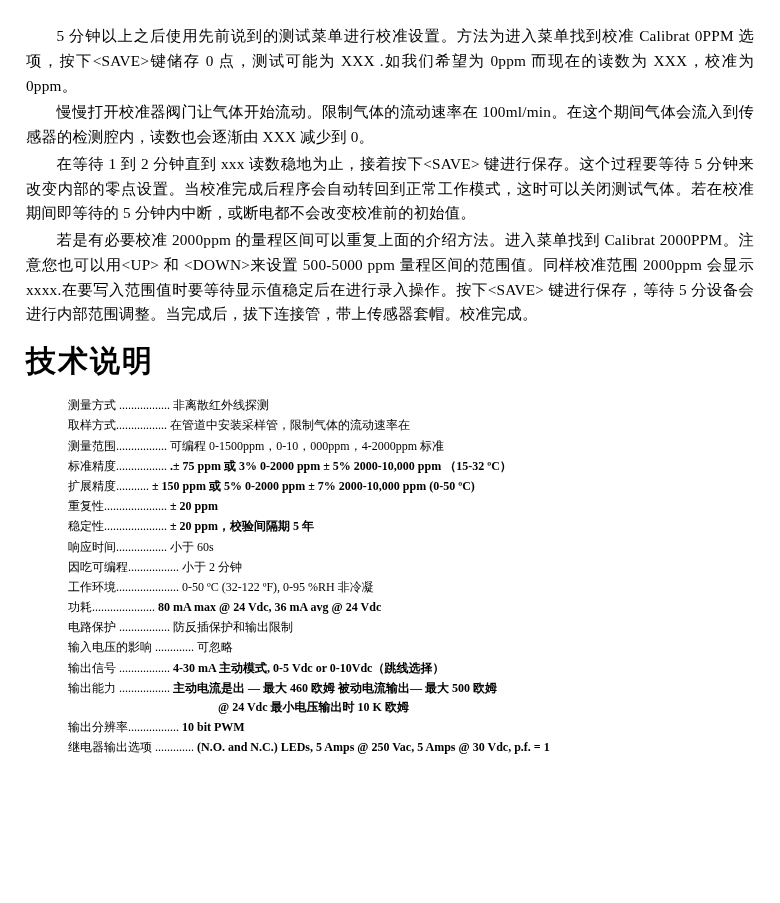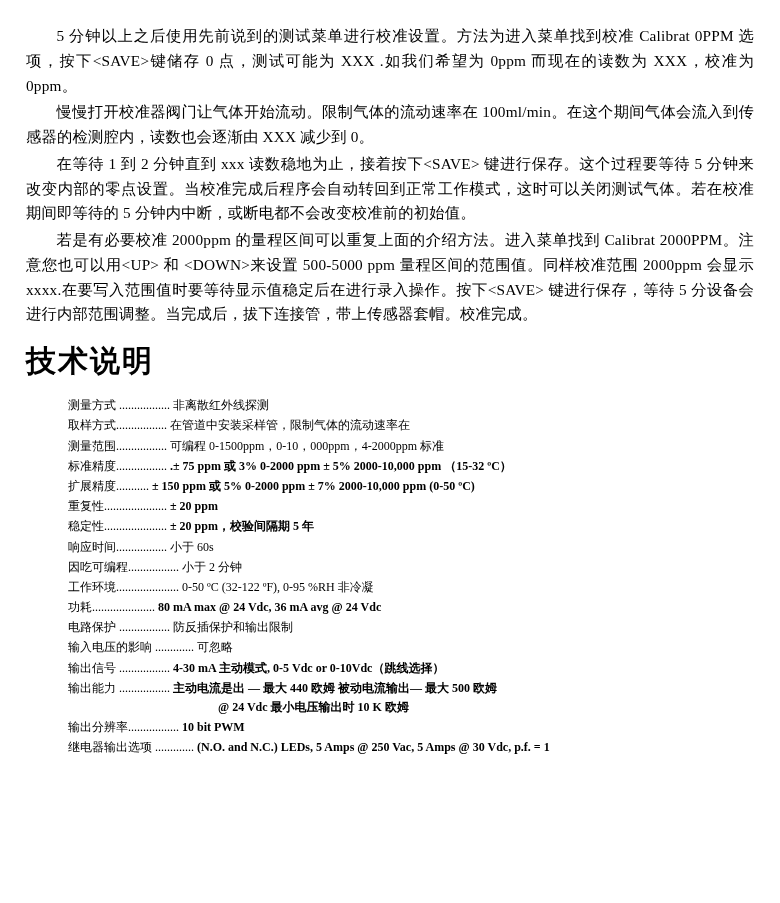--- a/index.html
+++ b/index.html
@@ -130,21 +130,21 @@
     <li>
       <span class="lbl">输入电压的影响 .............</span>
       <span>可忽略</span>
     </li>
     <li>
       <span class="lbl">输出信号 .................</span>
       <span class="b">4-30 mA 主动模式, 0-5 Vdc or 0-10Vdc（跳线选择）</span>
     </li>
     <li>
       <span class="lbl">输出能力 .................</span>
-      <span class="b">主动电流是出 — 最大 440 欧姆 被动电流输出— 最大 500 欧姆</span>
+      <span class="b">主动电流是出 — 最大 460 欧姆 被动电流输出— 最大 500 欧姆</span>
       <span class="cont b">@ 24 Vdc 最小电压输出时 10 K 欧姆</span>
     </li>
     <li>
       <span class="lbl">输出分辨率.................</span>
       <span class="b">10 bit PWM</span>
     </li>
     <li>
       <span class="lbl">继电器输出选项 .............</span>
       <span class="b">(N.O. and N.C.) LEDs, 5 Amps @ 250 Vac, 5 Amps @ 30 Vdc, p.f. = 1</span>
     </li>

